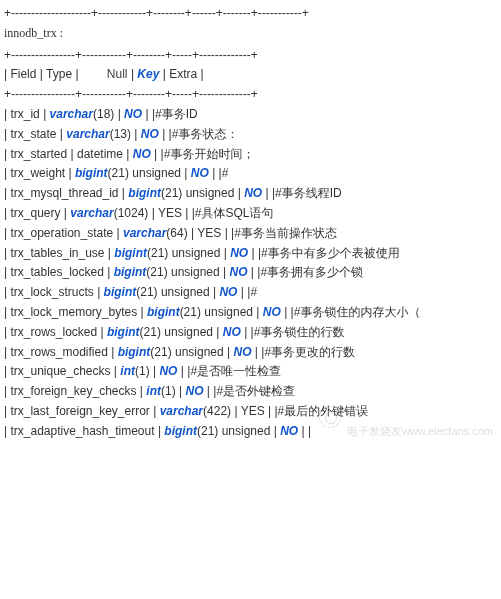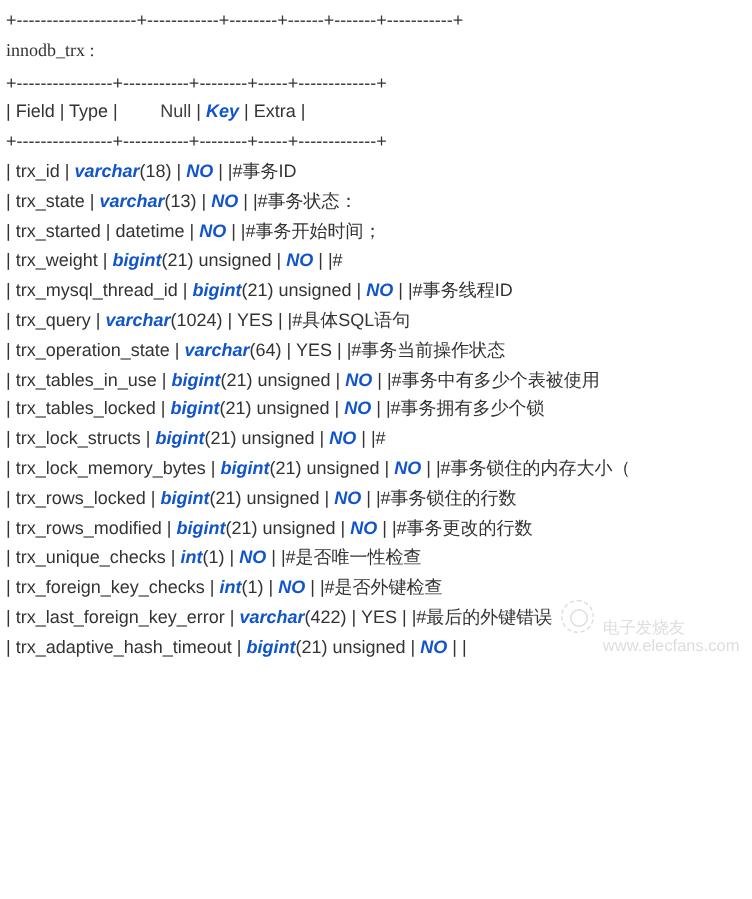--- a/index.html
+++ b/index.html
@@ -44,21 +44,21 @@
       position: relative;
     }
     .watermark .dot::after {
       content: "";
       position: absolute;
       left: 5px; top: 5px;
       width: 10px; height: 10px;
       border-radius: 50%;
       border: 1px solid #888;
     }
-    .watermark .wm-text { display: flex; flex-direction: column; line-height: 1.1; margin-top: 28px; }
+    .watermark .wm-text { display: flex; flex-direction: row; line-height: 1.1; margin-top: 28px; }
   </style>
 </head>
 <body>
 
 <div class="line sep">+--------------------+------------+--------+------+-------+-----------+</div>
 <div class="line title">innodb_trx :</div>
 <div class="line sep">+----------------+-----------+--------+-----+-------------+</div>
 <div class="line">
   <span class="pipe">| </span><span class="txt">Field</span>
   <span class="pipe"> | </span><span class="txt">Type</span>

